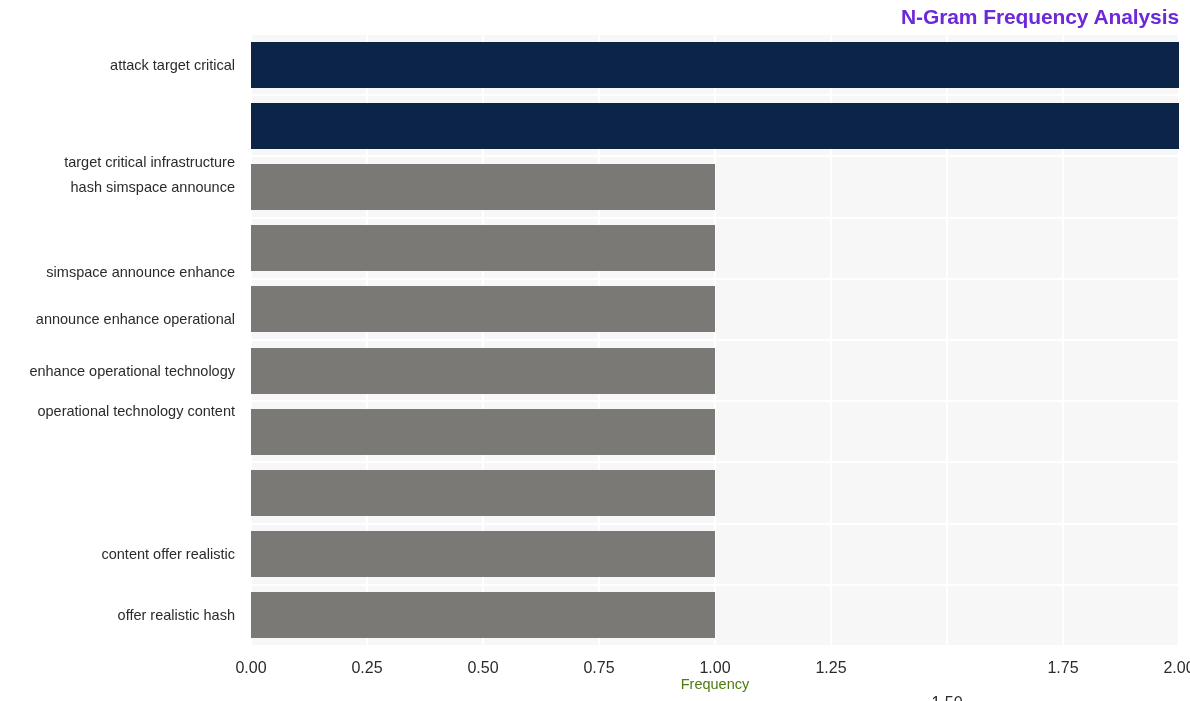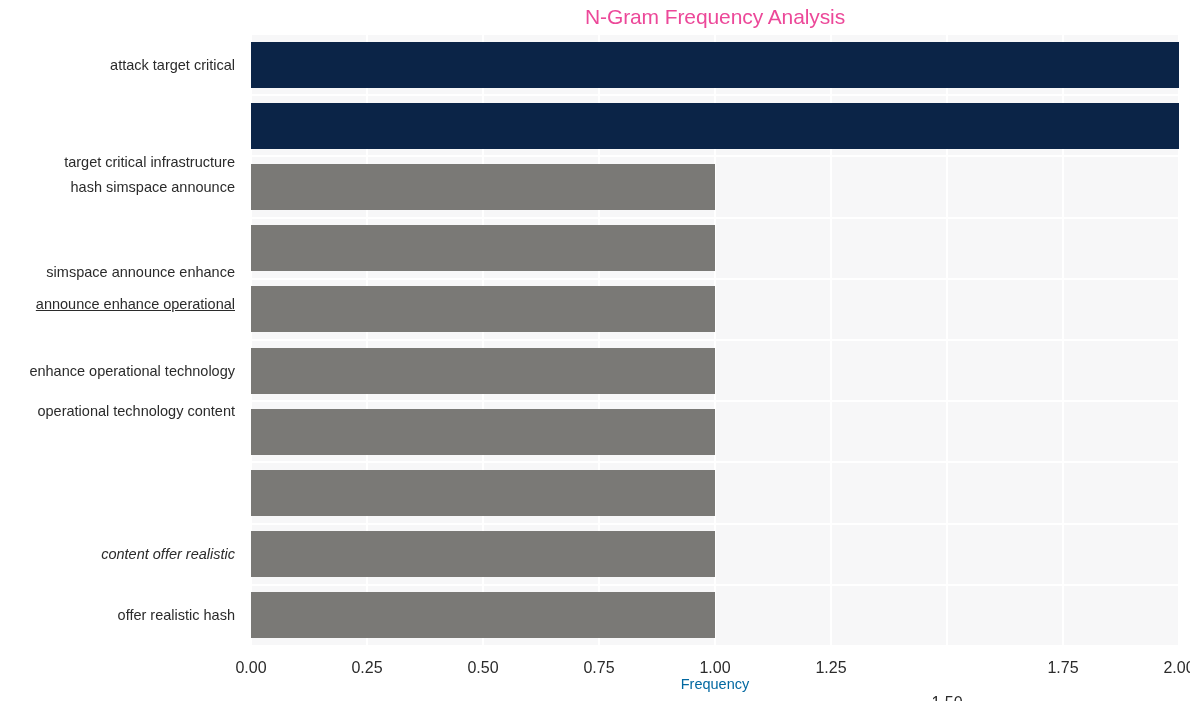--- a/index.html
+++ b/index.html
@@ -22,24 +22,24 @@
     height: 701px;
     background: #ffffff;
   }
 
   
   #chart-title {
     position: absolute;
     left: 251px;
     top: 4px;
     width: 928px;
-    text-align: center;
+    text-align: right;
     font-size: 21px;
-    font-weight: normal;
-    color: #ec4899;
+    font-weight: bold;
+    color: #6d28d9;
     letter-spacing: -0.1px;
     line-height: 26px;
     white-space: nowrap;
   }
 
   
   #plot-area {
     position: absolute;
     left: 251px;
     top: 34px;
@@ -113,21 +113,21 @@
     white-space: nowrap;
   }
 
   #xaxis-title {
     position: absolute;
     left: 251px;
     top: 674px;
     width: 928px;
     text-align: center;
     font-size: 14.5px;
-    color: #0369a1;
+    color: #4d7c0f;
     line-height: 20px;
     white-space: nowrap;
   }
 </style>
 </head>
 <body>
 
 <div id="figure">
 
   <div id="chart-title">N-Gram Frequency Analysis</div>
@@ -167,24 +167,24 @@
         <div class="bar" style="top: 497.2px; width: 464px; background: rgb(122, 121, 118);"></div>
         <div class="bar" style="top: 558.4px; width: 464px; background: rgb(122, 121, 118);"></div>
       </div>
   </div>
 
   <div id="ylabels">
       <div class="ytick-label" style="top: 21.6px; padding-right: 10px; box-sizing: border-box;">attack target critical</div>
       <div class="ytick-label" style="top: 82.8px; padding-right: 10px; box-sizing: border-box; margin-top: 36px;">target critical infrastructure</div>
       <div class="ytick-label" style="top: 144px; padding-right: 10px; box-sizing: border-box;">hash simspace announce</div>
       <div class="ytick-label" style="top: 205.2px; padding-right: 10px; box-sizing: border-box; margin-top: 24px;">simspace announce enhance</div>
-      <div class="ytick-label" style="top: 261px; padding-right: 10px; box-sizing: border-box; text-decoration: underline;">announce enhance operational</div>
+      <div class="ytick-label" style="top: 276px; padding-right: 10px; box-sizing: border-box;">announce enhance operational</div>
       <div class="ytick-label" style="top: 327.6px; padding-right: 10px; box-sizing: border-box;">enhance operational technology</div>
       <div class="ytick-label" style="top: 368px; padding-right: 10px; box-sizing: border-box;">operational technology content</div>
-      <div class="ytick-label" style="top: 511.2px; padding-right: 10px; box-sizing: border-box; font-style: italic;">content offer realistic</div>
+      <div class="ytick-label" style="top: 511.2px; padding-right: 10px; box-sizing: border-box;">content offer realistic</div>
       <div class="ytick-label" style="top: 572.4px; padding-right: 10px; box-sizing: border-box;">offer realistic hash</div>
     </div>
 
   <div id="xlabels">
       <div class="xtick-label" style="left: 211px;">0.00</div>
       <div class="xtick-label" style="left: 327px;">0.25</div>
       <div class="xtick-label" style="left: 443px;">0.50</div>
       <div class="xtick-label" style="left: 559px;">0.75</div>
       <div class="xtick-label" style="left: 675px;">1.00</div>
       <div class="xtick-label" style="left: 791px;">1.25</div>

